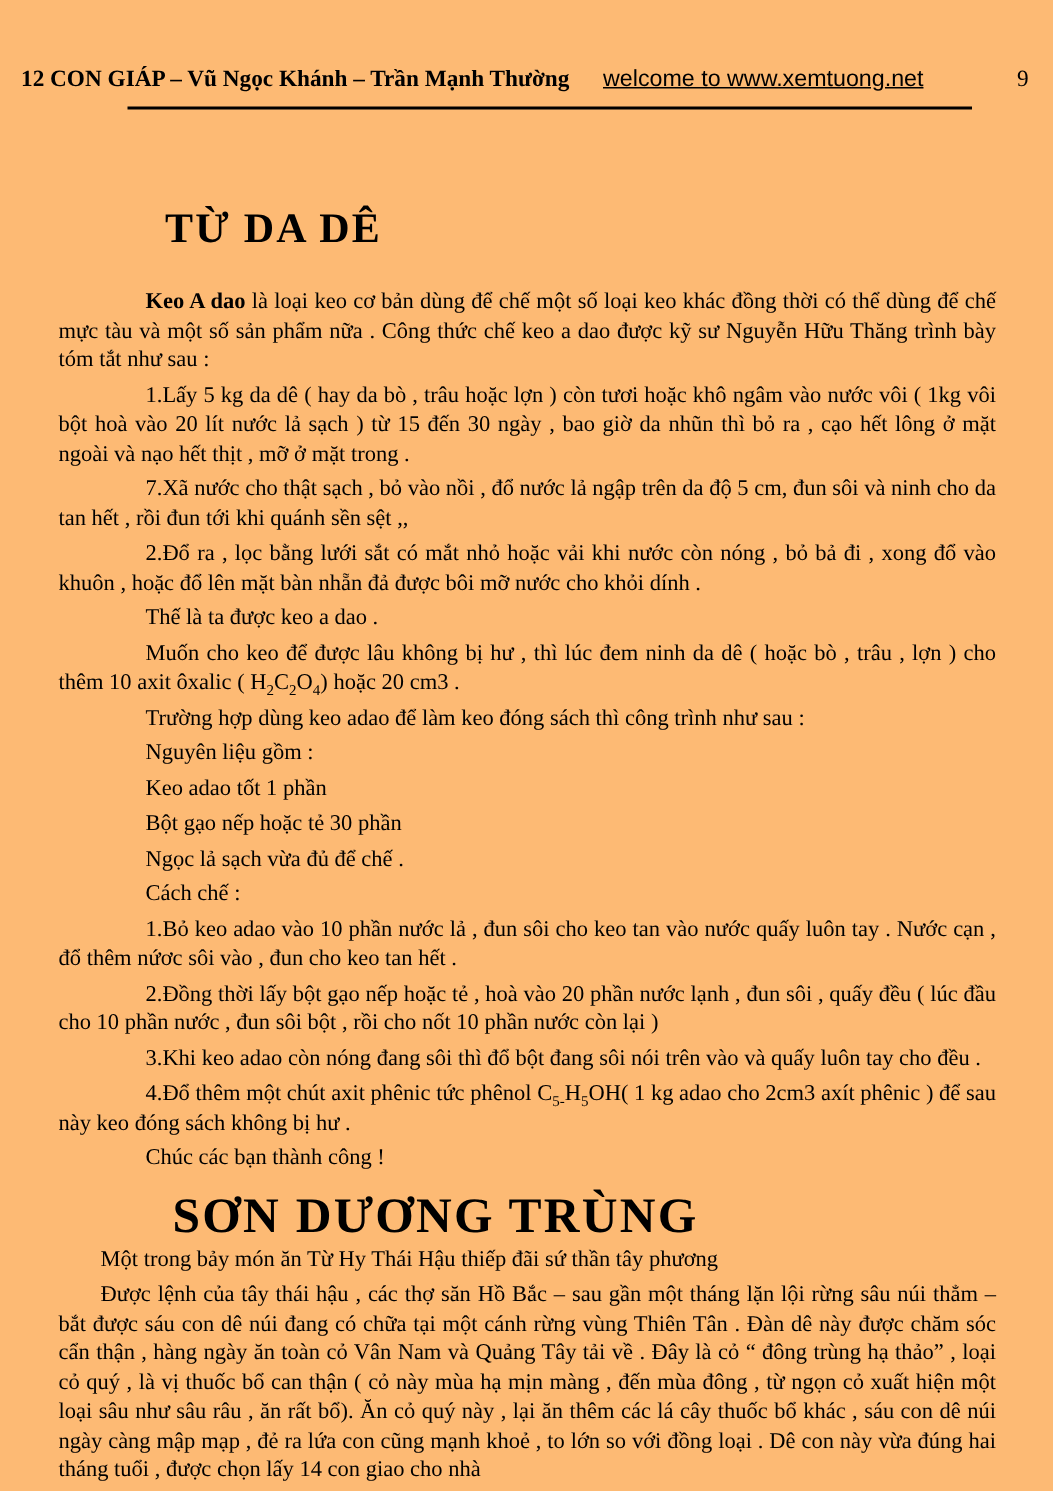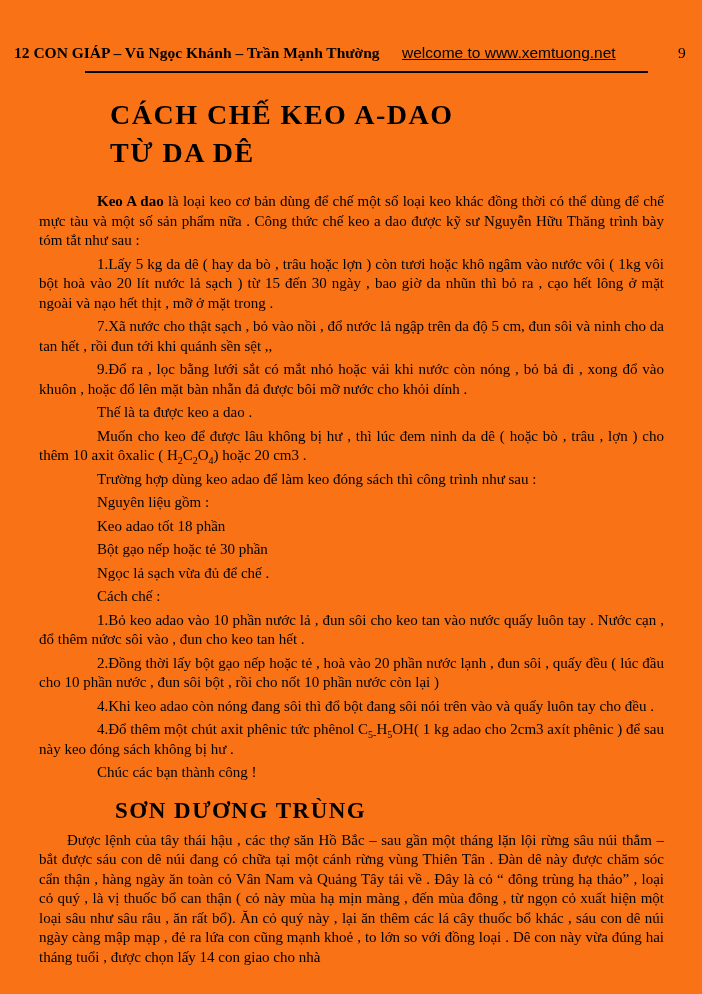--- a/index.html
+++ b/index.html
@@ -1,20 +1,20 @@
 <!DOCTYPE html>
 <html><head>
 <meta charset="utf-8">
 <style>
   html, body { margin: 0; padding: 0; background: #ffffff; }
   .page {
     position: relative;
     width: 702px;
     height: 994px;
-    background: #f97316;
+    background: #fdba74;
     color: #000000;
     font-family: "Liberation Serif", serif;
     overflow: hidden;
   }
   
   .hdr-title {
     position: absolute; left: 14px; top: 44px;
     font-size: 15.5px; font-weight: bold;
     font-family: "Liberation Serif", serif;
     white-space: nowrap;
@@ -41,21 +41,21 @@
   .content {
     position: absolute; left: 35px; top: 96px; width: 633px;
   }
   h1.sec-title {
     margin: 0 0 20px 75px;
     font-size: 28px; line-height: 38px;
     font-weight: bold; letter-spacing: 1.5px;
   }
   h2.sec-title {
     margin: 12px 0 4px 80px;
-    font-size: 23px; line-height: 32px;
+    font-size: 33px; line-height: 32px;
     font-weight: bold; letter-spacing: 1.5px;
   }
   p.body-p {
     margin: 4px;
     font-size: 15px; line-height: 19.5px;
     text-align: justify;
     text-indent: 58px;
   }
   p.body-p.s2 { text-indent: 28px; }
   p.body-p sub { font-size: 10px; line-height: 0; }
@@ -67,38 +67,39 @@
 
   <div>
     <span class="hdr-title">12 CON GIÁP – Vũ Ngọc Khánh – Trần Mạnh Thường</span>
     <a class="hdr-link">welcome to www.xemtuong.net</a>
     <span class="hdr-page">9</span>
     <div class="hdr-rule"></div>
   </div>
 
   <div class="content">
 
-    <h1 class="sec-title"><span>CÁCH CHẾ KEO A-DAO</span><br><span>TỪ DA DÊ</span></h1>
+    <h1 class="sec-title"><br><span>TỪ DA DÊ</span></h1>
 
     <p class="body-p"><b>Keo A dao</b> là loại keo cơ bản dùng để chế một số loại keo khác  đồng thời có thể dùng để chế mực tàu và một số sản phẩm nữa . Công thức chế keo a dao được kỹ sư Nguyễn Hữu Thăng trình bày tóm tắt như sau :</p>
     <p class="body-p">1.Lấy 5 kg da dê ( hay da bò , trâu hoặc lợn ) còn tươi hoặc khô ngâm vào nước vôi ( 1kg vôi bột hoà vào 20 lít nước lả sạch ) từ 15 đến 30 ngày , bao giờ da nhũn thì bỏ ra , cạo hết lông ở mặt ngoài và nạo hết thịt , mỡ ở mặt trong .</p>
     <p class="body-p">7.Xã nước cho thật sạch , bỏ vào nồi , đổ nước lả ngập trên da độ 5 cm, đun sôi và ninh cho da tan hết , rồi đun tới khi quánh sền sệt ,,</p>
-    <p class="body-p">9.Đổ ra , lọc bằng lưới sắt có mắt nhỏ hoặc vải khi nước còn nóng , bỏ bả đi , xong đổ vào khuôn , hoặc đổ lên mặt bàn nhẵn đả được bôi mỡ nước cho khỏi dính .</p>
+    <p class="body-p">2.Đổ ra , lọc bằng lưới sắt có mắt nhỏ hoặc vải khi nước còn nóng , bỏ bả đi , xong đổ vào khuôn , hoặc đổ lên mặt bàn nhẵn đả được bôi mỡ nước cho khỏi dính .</p>
     <p class="body-p">Thế là ta được keo a dao .</p>
     <p class="body-p">Muốn cho keo để được lâu không bị hư , thì lúc đem ninh da dê ( hoặc bò , trâu , lợn ) cho thêm 10 axit ôxalic ( H<sub>2</sub>C<sub>2</sub>O<sub>4</sub>) hoặc 20 cm3 .</p>
     <p class="body-p">Trường hợp dùng keo adao để làm keo đóng sách thì  công trình như sau :</p>
     <p class="body-p">Nguyên liệu gồm :</p>
-    <p class="body-p">Keo adao tốt 18 phần</p>
+    <p class="body-p">Keo adao tốt 1 phần</p>
     <p class="body-p">Bột gạo nếp hoặc tẻ 30 phần</p>
     <p class="body-p">Ngọc lả sạch vừa đủ để chế .</p>
     <p class="body-p">Cách chế :</p>
     <p class="body-p">1.Bỏ keo adao vào 10 phần nước lả , đun sôi cho keo tan vào nước quấy luôn tay . Nước cạn , đổ thêm nứơc sôi vào , đun cho keo tan hết .</p>
     <p class="body-p">2.Đồng thời lấy bột gạo nếp hoặc tẻ , hoà vào 20 phần nước lạnh , đun sôi , quấy đều ( lúc đầu cho 10 phần nước , đun sôi bột , rồi cho nốt 10 phần nước còn lại )</p>
-    <p class="body-p">4.Khi keo adao còn nóng đang sôi thì đổ bột đang sôi nói trên vào và quấy luôn tay cho đều .</p>
+    <p class="body-p">3.Khi keo adao còn nóng đang sôi thì đổ bột đang sôi nói trên vào và quấy luôn tay cho đều .</p>
     <p class="body-p">4.Đổ thêm một chút axit phênic tức phênol C<sub>5-</sub>H<sub>5</sub>OH( 1 kg adao cho 2cm3 axít phênic ) để sau này keo đóng sách không bị hư .</p>
     <p class="body-p">Chúc các bạn thành công !</p>
 
     <h2 class="sec-title">SƠN DƯƠNG TRÙNG</h2>
 
+    <p class="body-p s2">Một trong bảy món ăn Từ Hy Thái Hậu thiếp đãi sứ thần tây phương</p>
     <p class="body-p s2">Được lệnh của tây thái hậu , các thợ săn Hồ Bắc – sau gần một tháng lặn lội rừng sâu núi thẳm – bắt được sáu con dê núi đang có chữa tại một cánh rừng vùng Thiên Tân . Đàn dê này được chăm sóc cẩn thận , hàng ngày ăn toàn cỏ Vân Nam và Quảng Tây tải về . Đây là cỏ  “ đông trùng hạ thảo” , loại cỏ quý , là vị thuốc bổ can thận ( cỏ này mùa hạ mịn  màng , đến mùa đông , từ ngọn cỏ xuất hiện một loại sâu như sâu râu , ăn rất bổ). Ăn cỏ quý này , lại ăn thêm các lá cây thuốc bổ khác , sáu con dê núi ngày càng mập mạp , đẻ ra lứa con cũng mạnh khoẻ , to lớn so với đồng loại . Dê con này vừa đúng hai tháng tuổi , được chọn lấy 14 con giao cho nhà</p>
 
   </div>
 </div>
 
 </body></html>

